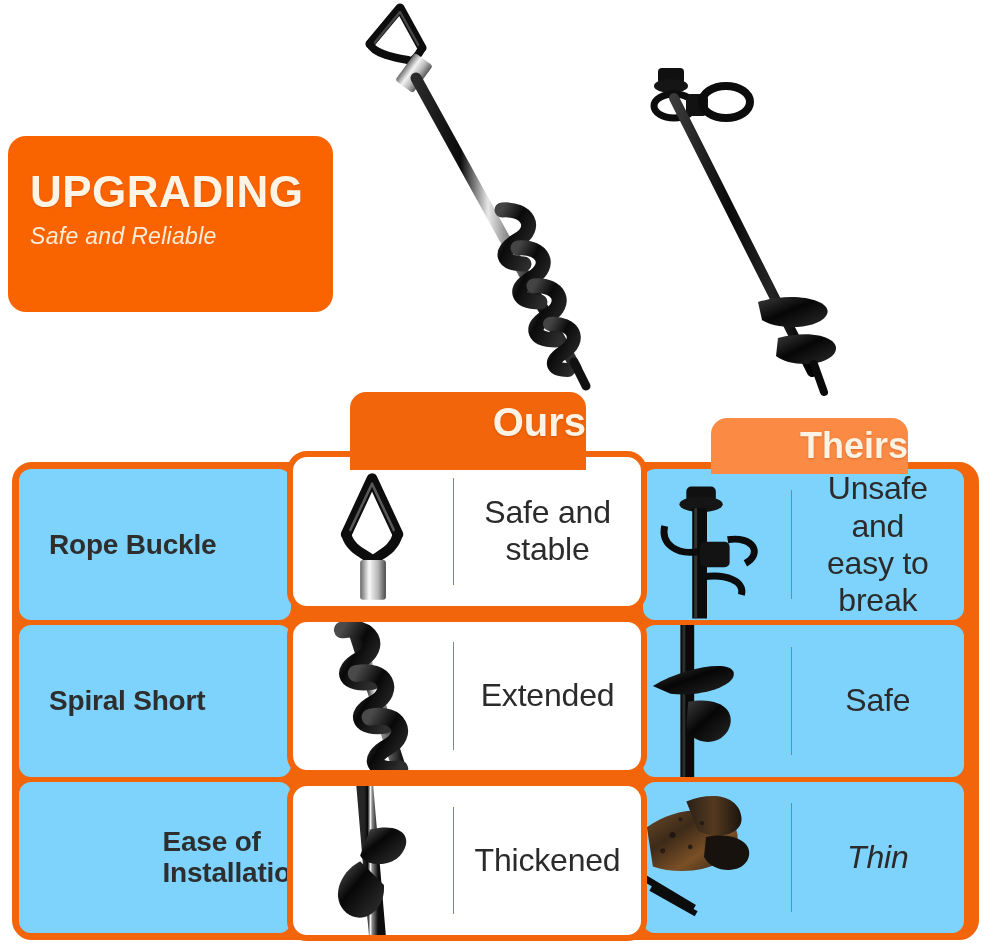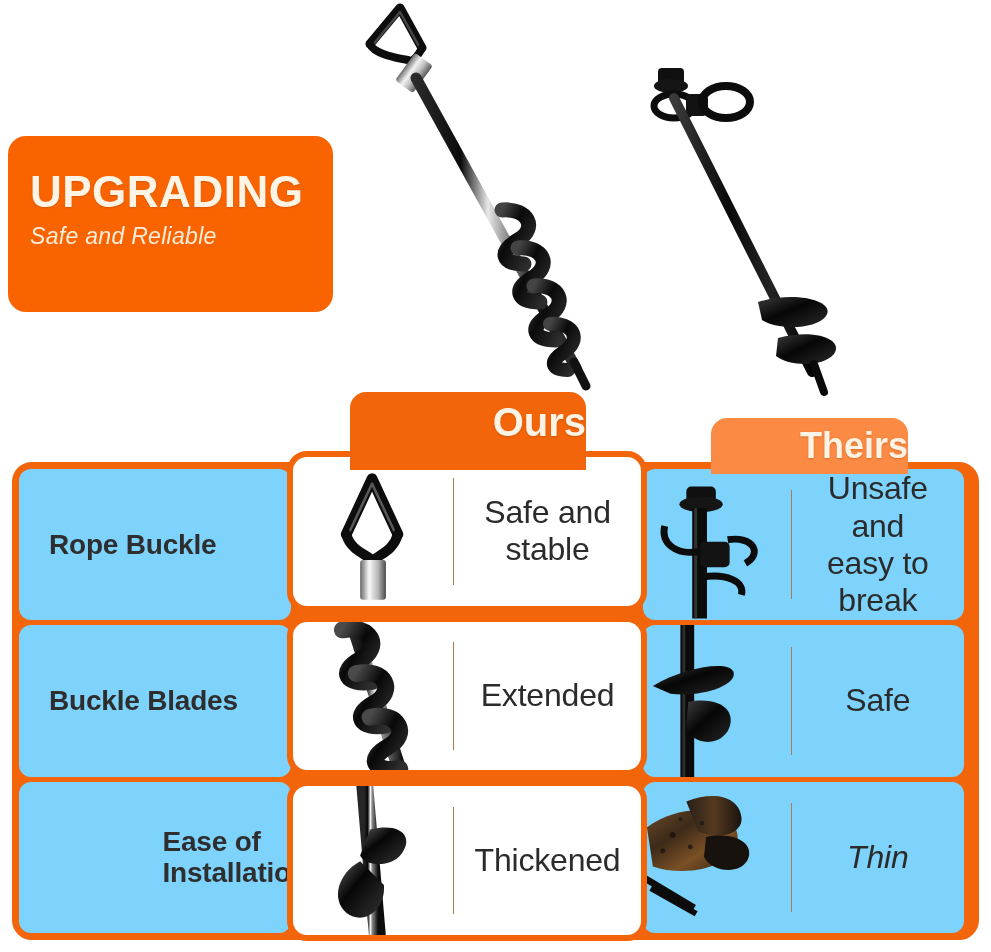--- a/index.html
+++ b/index.html
@@ -268,21 +268,21 @@
 <div class="tab tab-ours">Ours</div>
 <div class="tab tab-theirs">Theirs</div>
 
 <div class="table">
 
   <div class="col col-label">
     <div class="cell">
       <div class="row-label">Rope Buckle</div>
     </div>
     <div class="cell">
-      <div class="row-label">Buckle Blades</div>
+      <div class="row-label">Spiral Short</div>
     </div>
     <div class="cell">
       <div class="row-label">
         <div>Ease of</div>
         <div>Installatio</div>
       </div>
     </div>
   </div>
 
   <div class="col col-ours">

